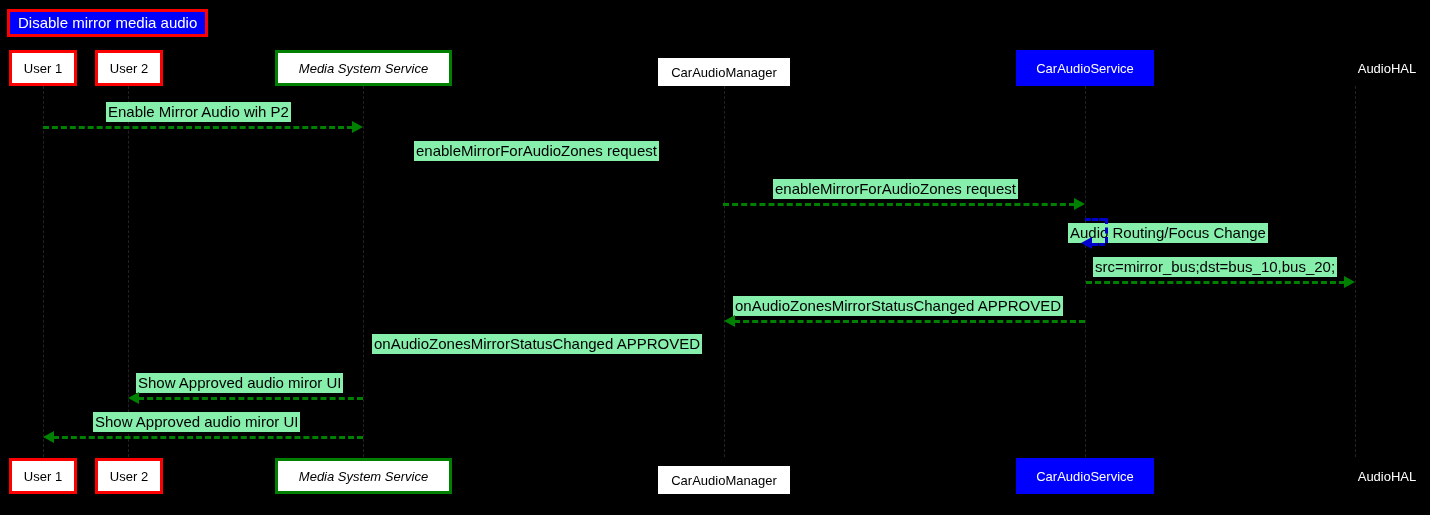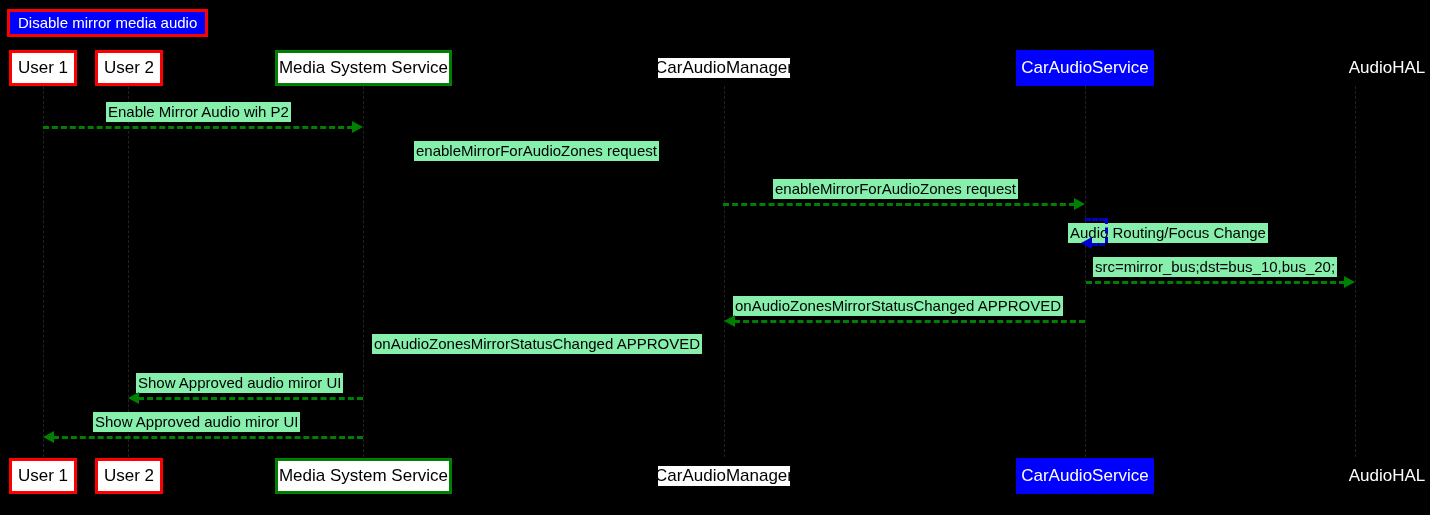--- a/index.html
+++ b/index.html
@@ -40,43 +40,44 @@
     align-items: center;
   }
 
   
   .participant {
     position: absolute;
     height: 36px;
     display: flex;
     align-items: center;
     justify-content: center;
-    font-size: 17px;
+    font-size: 13px;
     white-space: nowrap;
   }
   .participant.boxed-red {
     background: #ffffff;
     border: 3px solid #ff0000;
     color: #000000;
   }
   .participant.boxed-green {
     background: #ffffff;
     border: 3px solid #008000;
     color: #000000;
+    font-style: italic;
   }
   .participant.filled-blue {
     background: #0000ff;
     color: #ffffff;
     border: none;
   }
   .participant.plain-white {
     background: #ffffff;
     color: #000000;
     border: none;
-    height: 20px;
+    height: 28px;
   }
   .participant.plain-dark {
     background: transparent;
     color: #ffffff;
     border: none;
     height: 20px;
     margin-left: 32px;
   }
 
   

